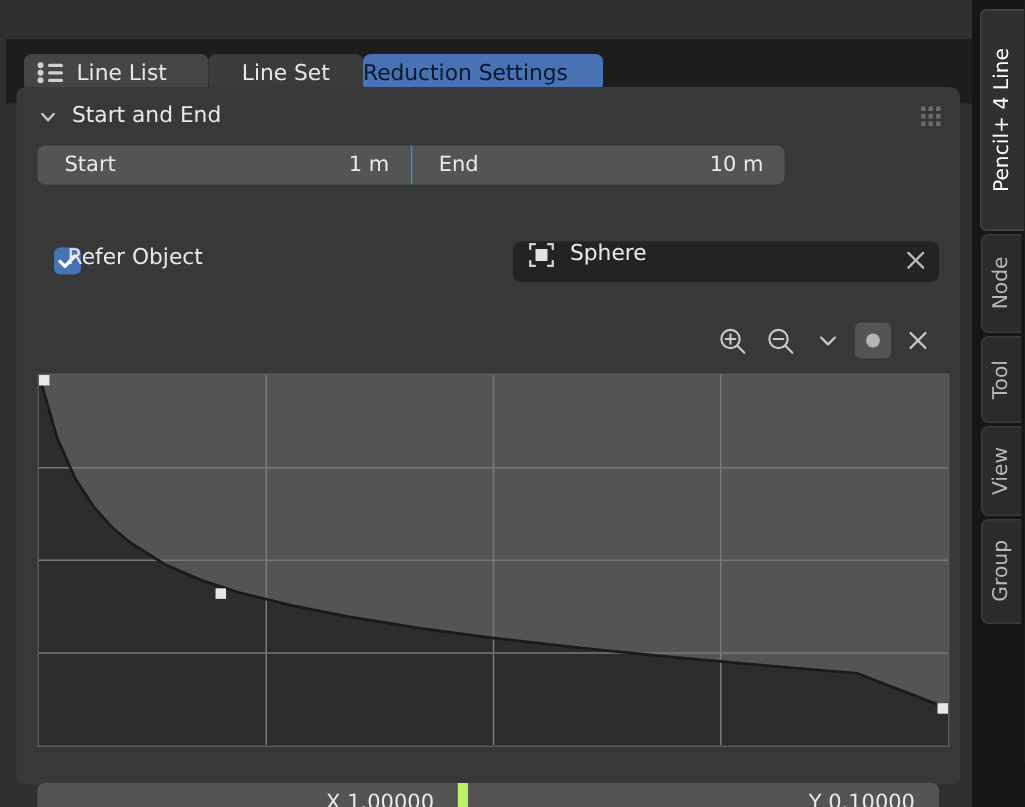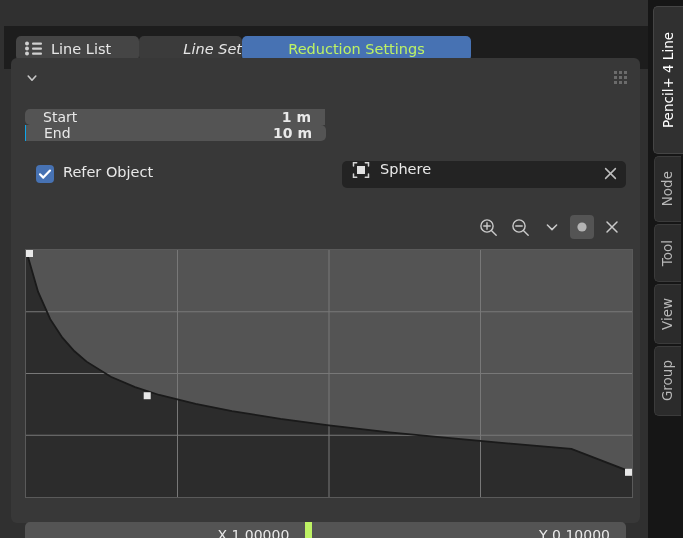--- a/index.html
+++ b/index.html
@@ -54,29 +54,28 @@
   #tab-line-list {
     left: 12px;
     width: 123px;
     background: #454545;
     padding-left: 8px;
   }
   #tab-line-set {
     left: 135px;
     width: 103px;
     background: #3b3b3b;
-    justify-content: flex-end;
-    font-style: italic;
+    justify-content: center;
   }
   #tab-reduction {
     left: 238px;
-    width: 229px;
+    width: 160px;
     background: #4772b3;
-    justify-content: center;
-    color: #bef264;
+    justify-content: flex-start;
+    color: #0f172a;
   }
   .tab-label { pointer-events: none; }
   #list-icon {
     width: 19px;
     height: 15px;
     margin-right: 8px;
     flex: 0 0 auto;
   }
 
   
@@ -111,24 +110,23 @@
     display: grid;
     grid-template-columns: repeat(3, 3px);
     grid-template-rows: repeat(3, 3px);
     gap: 2px;
   }
   #panel-grip i { background: #6b6b6b; display:block; }
 
   
   #start-end-row {
     position: absolute;
-    left: 14px; top: 51px;
+    left: 14px; top: 39px;
     width: 498px; height: 26px;
     display: flex;
-    flex-direction: column;
   }
   .num-field {
     height: 26px;
     background: #545454;
     display: flex;
     align-items: center;
     box-sizing: border-box;
     color: #e9e9e9;
     font-size: 14px;
     position: relative;
@@ -138,39 +136,39 @@
     border-radius: 5px 0 0 5px;
     padding: 0 14px 0 18px;
   }
   #field-end {
     width: 301px;
     border-radius: 0 5px 5px 0;
     padding: 0 14px 0 18px;
     border-left: 1px solid #0ea5e9;
   }
   .nf-label { flex: 1 1 auto; text-align: left; }
-  .nf-value { flex: 0 0 auto; text-align: right; font-weight: bold; }
+  .nf-value { flex: 0 0 auto; text-align: right; }
 
   
   #refer-row {
     position: absolute;
     left: 14px; top: 103px;
     width: 601px; height: 28px;
   }
   #refer-checkbox {
     position: absolute;
     left: 11px; top: 4px;
     width: 18px; height: 18px;
     background: #4772b3;
     border-radius: 4px;
   }
   #refer-checkbox svg { display:block; }
   #refer-label {
     position: absolute;
-    left: 38px; top: 3px;
+    left: 20px; top: 3px;
     color: #e8e8e8;
     font-size: 14.5px;
   }
   #object-field {
     position: absolute;
     left: 317px; top: 0;
     width: 284px; height: 27px;
     background: #232323;
     border-radius: 5px;
     display: flex;
@@ -312,20 +310,21 @@
     </div>
 
     <div id="panel">
 
       <div id="panel-header">
         <span id="panel-disclosure">
           <svg width="14" height="14" viewBox="0 0 14 14">
             <path d="M3.2 5 L7 9.2 L10.8 5" fill="none" stroke="#c8c8c8" stroke-width="1.6" stroke-linecap="round" stroke-linejoin="round"></path>
           </svg>
         </span>
+        <span id="panel-title">Start and End</span>
         <span id="panel-grip">
           <i></i>
             <i></i>
             <i></i>
             <i></i>
             <i></i>
             <i></i>
             <i></i>
             <i></i>
             <i></i>

